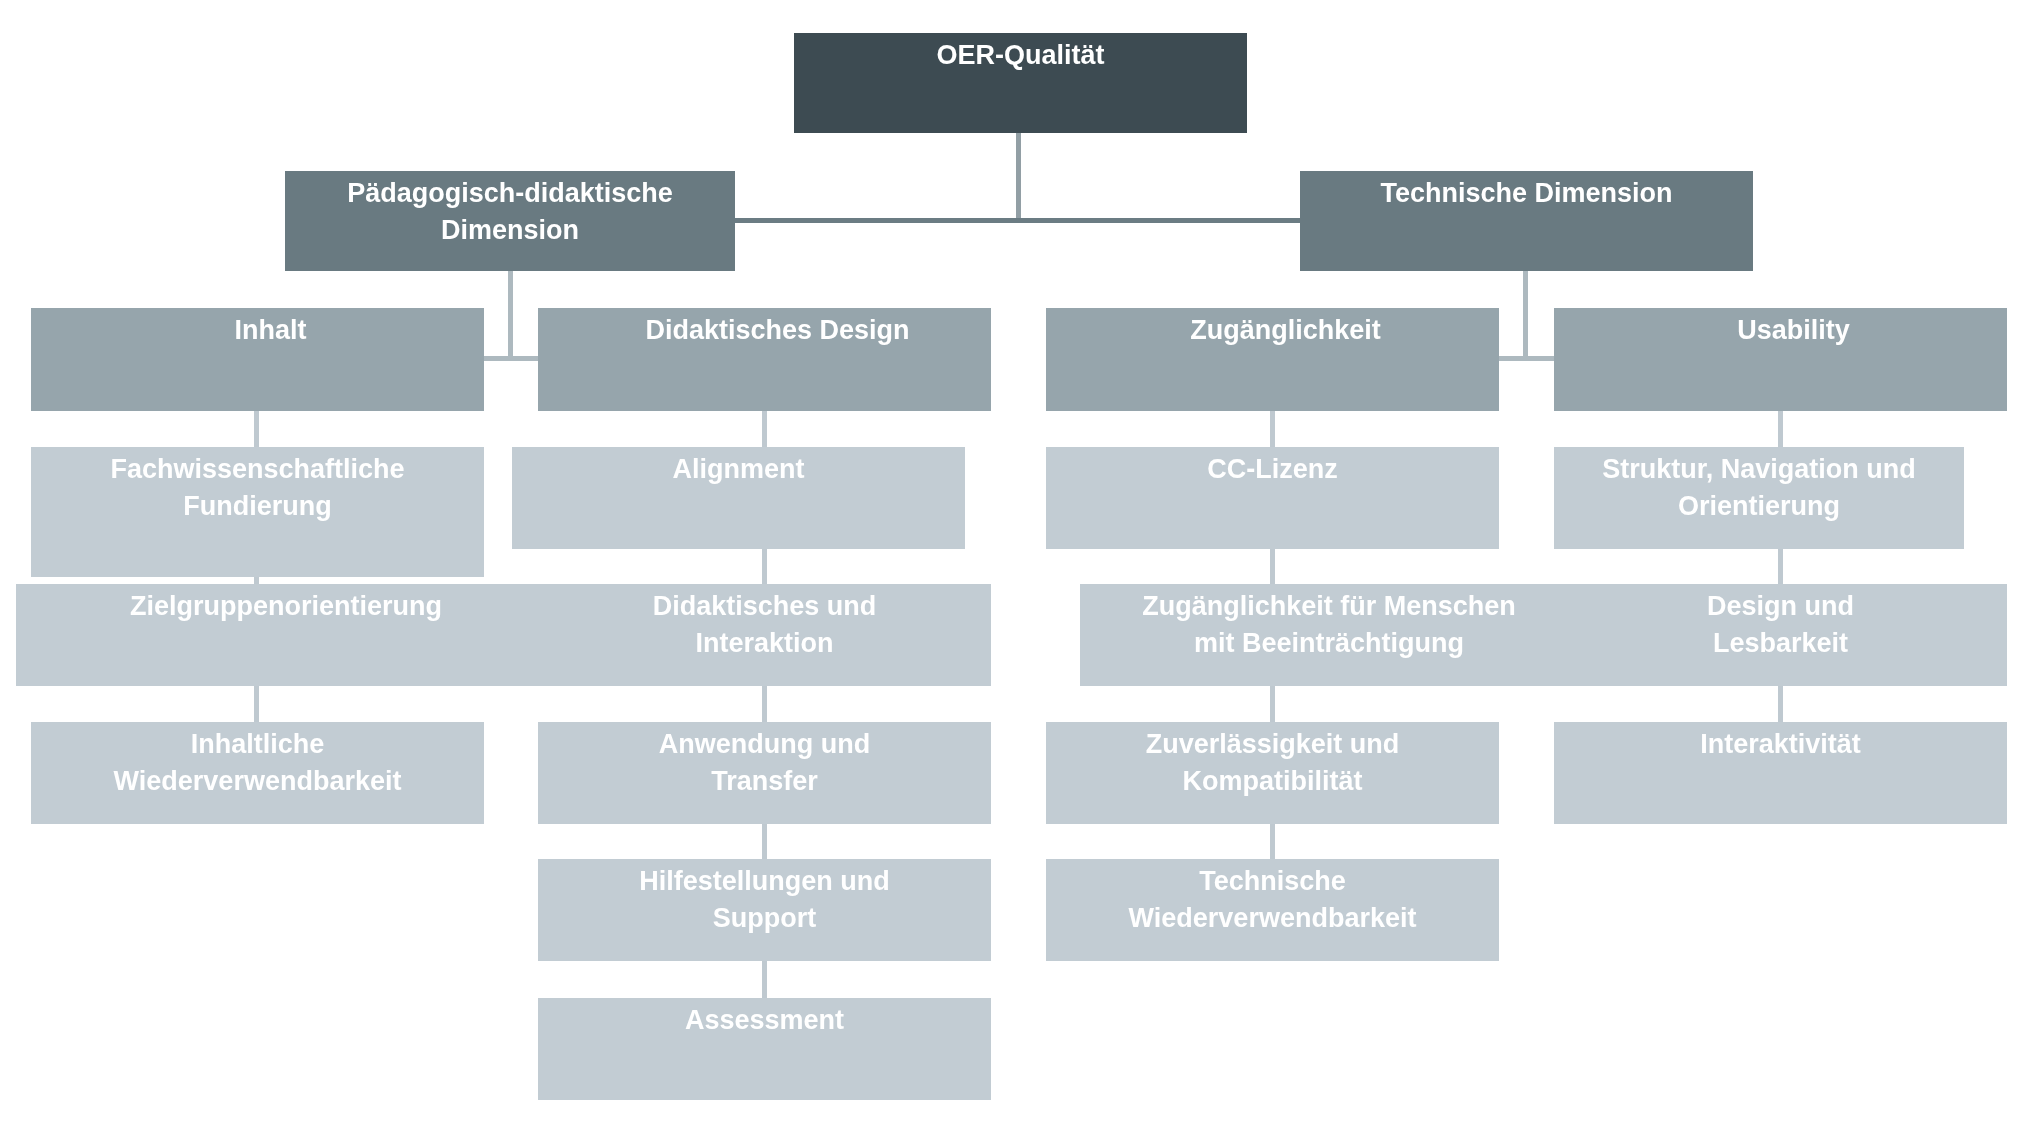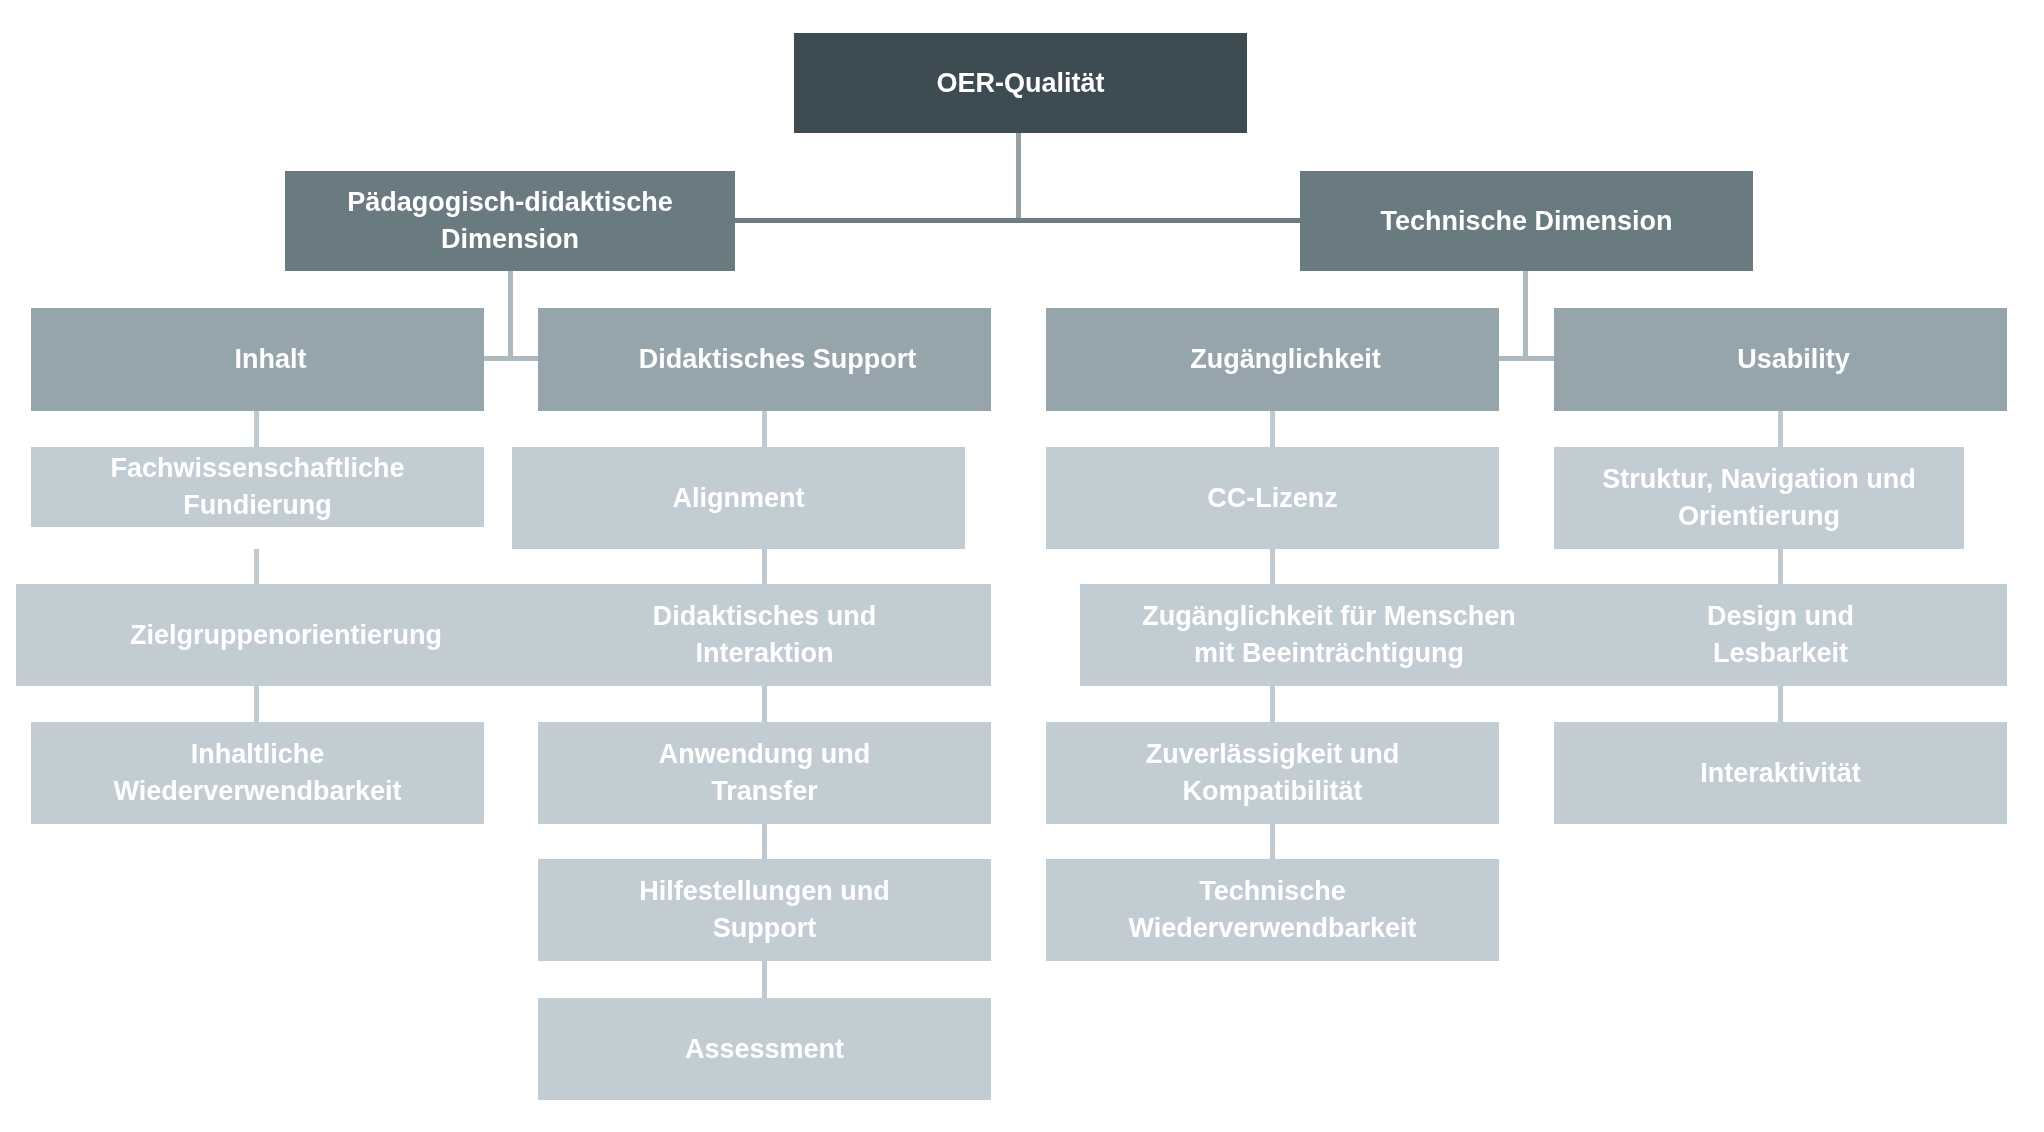--- a/index.html
+++ b/index.html
@@ -7,21 +7,21 @@
     position: relative;
     width: 2044px;
     height: 1132px;
     background: var(--background, #ffffff);
     font-family: "Liberation Sans", sans-serif;
     overflow: hidden;
   }
   .box {
     position: absolute;
     display: flex;
-    align-items: center;
+    align-items: flex-start;
     justify-content: center;
     text-align: center;
     box-sizing: border-box;
     padding: 4px 10px;
   }
   .label {
     color: var(--text, #ffffff);
     font-weight: 700;
     font-size: 27px;
     line-height: 37px;
@@ -78,30 +78,30 @@
 Dimension</span>
   </div>
   <div class="box box-dim" style="left:1300px;top:171px;width:453px;height:100px">
     <span class="label">Technische Dimension</span>
   </div>
 
   <div class="box box-category" style="left:31px;top:308px;width:453px;height:103px">
     <span class="label">Inhalt</span>
   </div>
   <div class="box box-category" style="left:538px;top:308px;width:453px;height:103px">
-    <span class="label">Didaktisches Support</span>
+    <span class="label">Didaktisches Design</span>
   </div>
   <div class="box box-category" style="left:1046px;top:308px;width:453px;height:103px">
     <span class="label">Zugänglichkeit</span>
   </div>
   <div class="box box-category" style="left:1554px;top:308px;width:453px;height:103px">
     <span class="label">Usability</span>
   </div>
 
-  <div class="box box-item" style="left:31px;top:447px;width:453px;height:80px">
+  <div class="box box-item" style="left:31px;top:447px;width:453px;height:130px">
     <span class="label">Fachwissenschaftliche
 Fundierung</span>
   </div>
   <div class="box box-item" style="left:16px;top:584px;width:540px;height:102px">
     <span class="label">Zielgruppenorientierung</span>
   </div>
   <div class="box box-item" style="left:31px;top:722px;width:453px;height:102px">
     <span class="label">Inhaltliche
 Wiederverwendbarkeit</span>
   </div>

